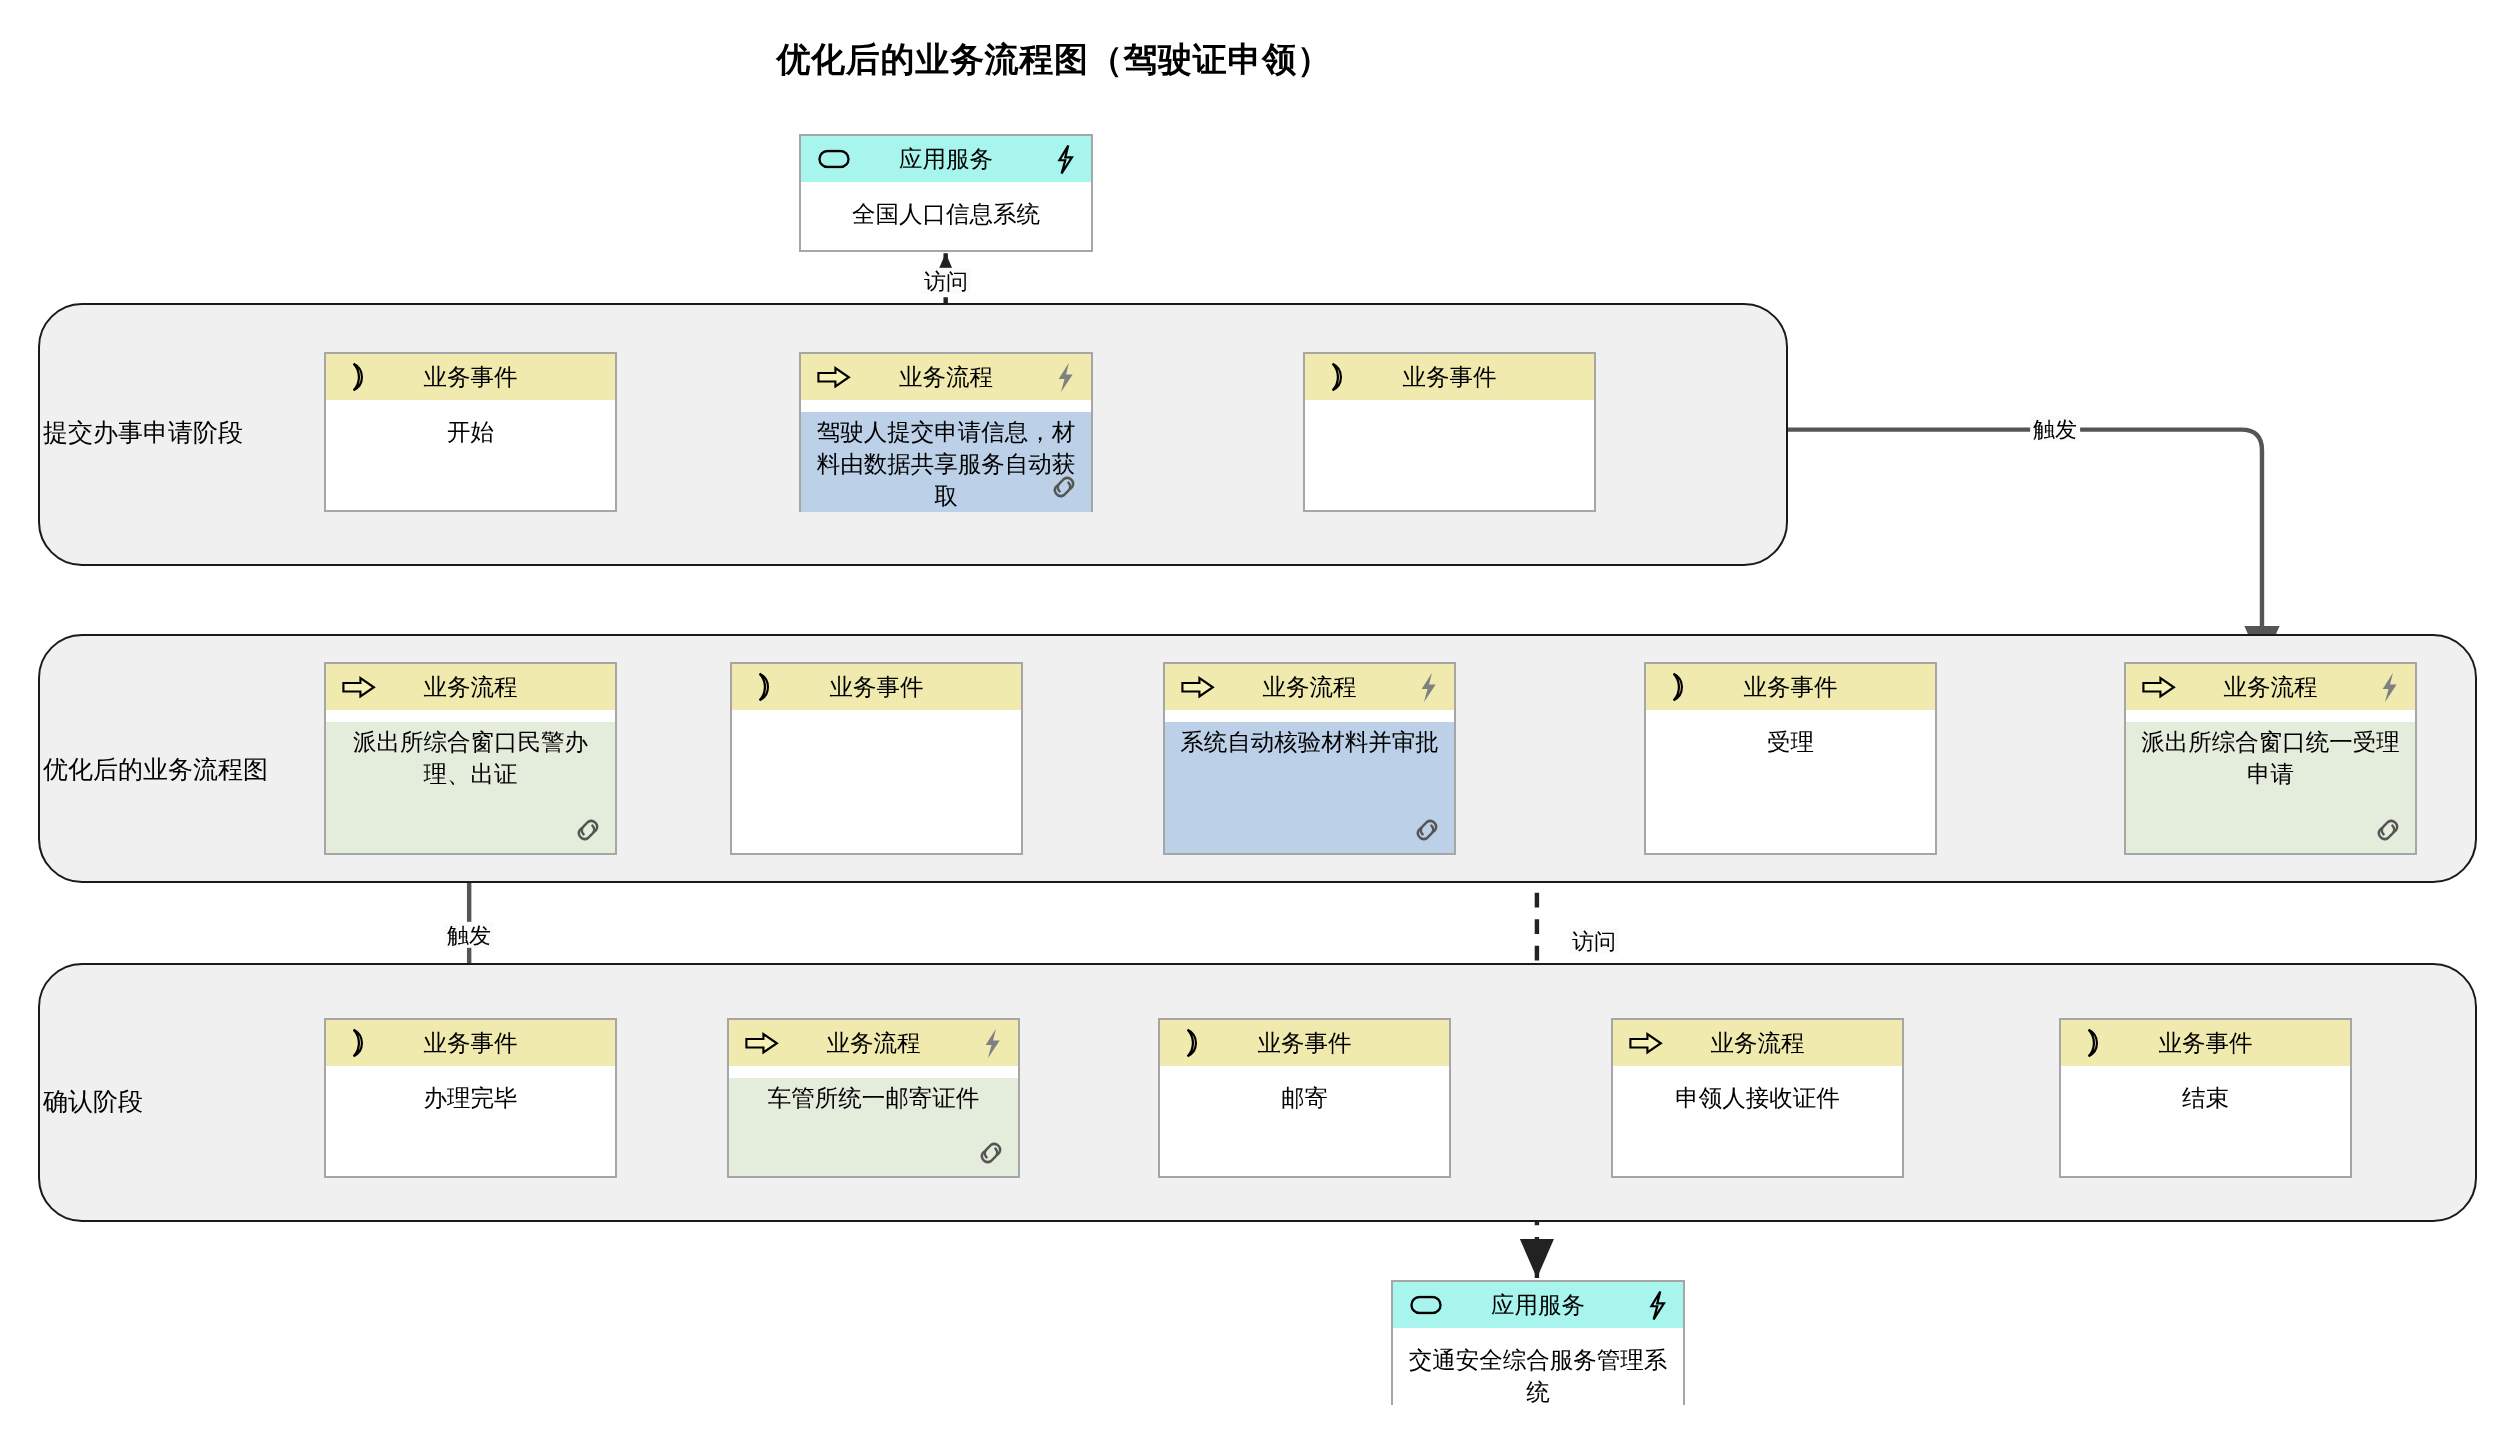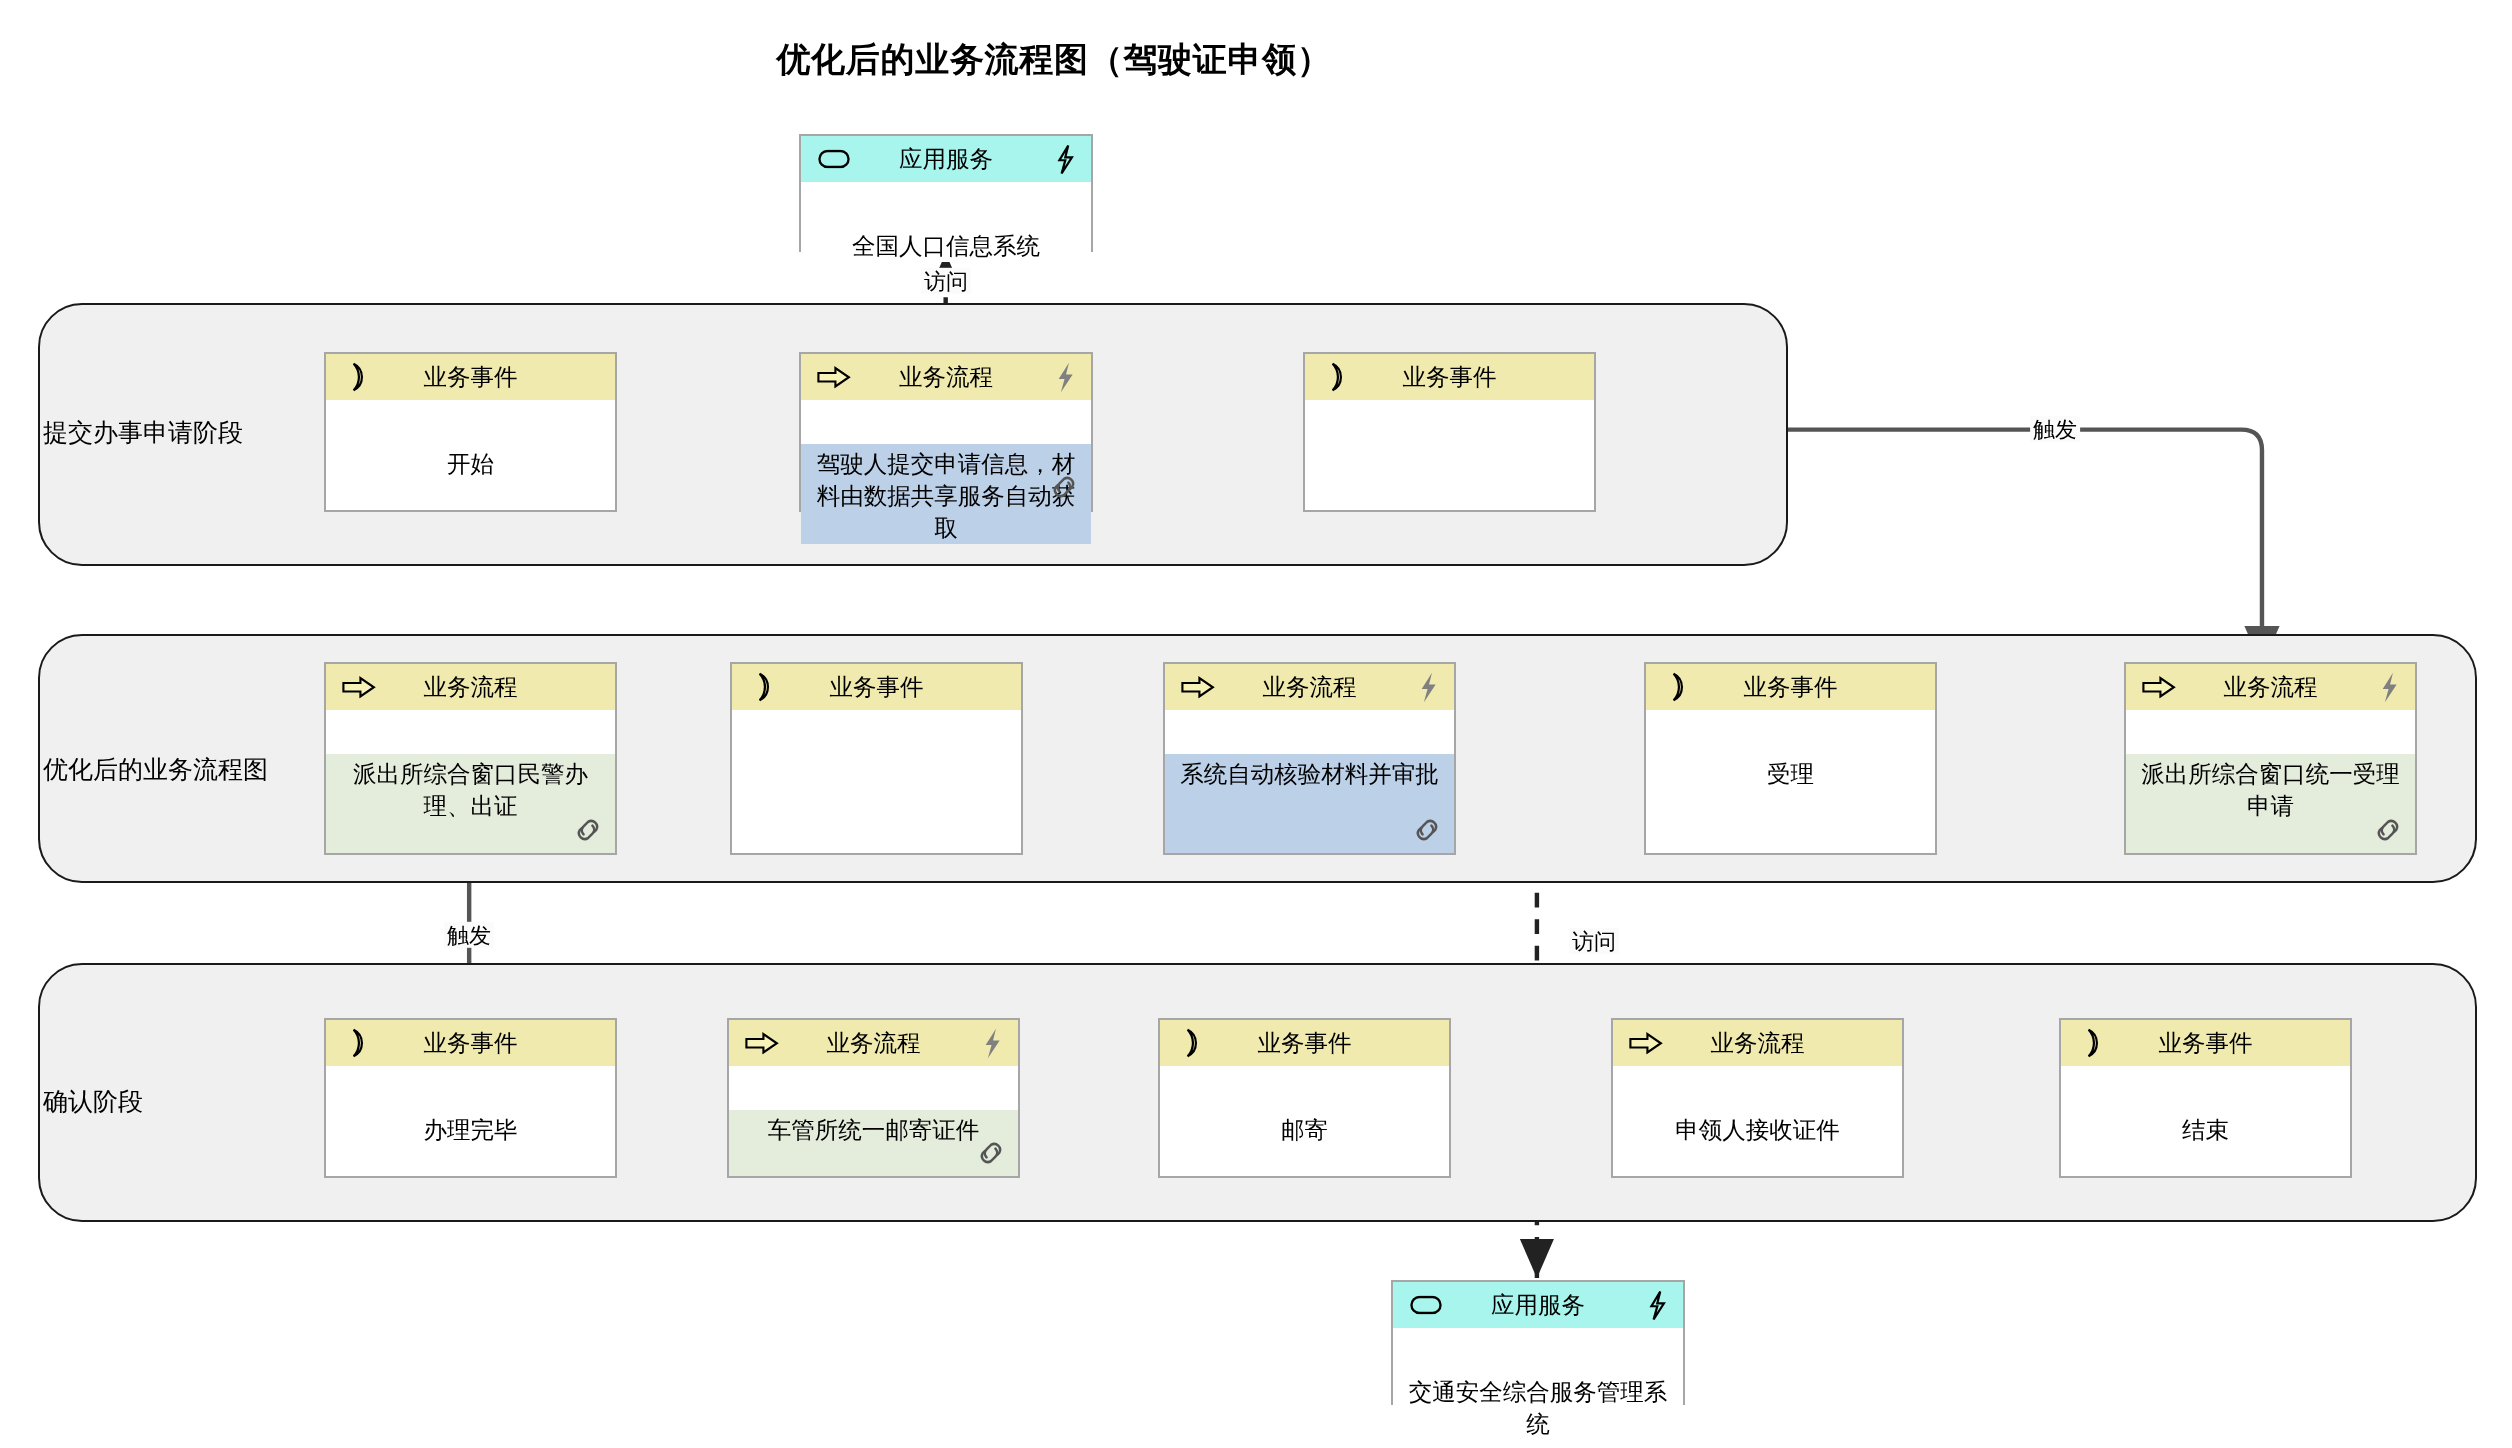--- a/index.html
+++ b/index.html
@@ -39,21 +39,20 @@
   }
 
   
   .node{
     position:absolute;
     box-sizing:border-box;
     border:2.2px solid #a6a6a6;
     background:#ffffff;
     display:flex;
     flex-direction:column;
-    gap:44px;
   }
   .node-head{
     position:relative;
     height:46px;
     flex:0 0 46px;
     display:flex;
     align-items:center;
     justify-content:center;
     font-size:23.5px;
     color:#000000;
@@ -61,20 +60,21 @@
   .node-body{
     flex:1 1 auto;
     position:relative;
     display:block;
     text-align:center;
     font-size:23.5px;
     line-height:32px;
     color:#000000;
     padding:4.4px 7.4px 0 7.4px;
     box-sizing:border-box;
+    margin-top:12px;
   }
   .head-yellow{background:#f0eaae;}
   .head-cyan{background:#a8f5ee;}
   .body-white{background:#ffffff;}
   .body-blue{background:#bcd0e8;}
   .body-green{background:#e4ecdc;}
 
   
   .icon-left{
     position:absolute;

